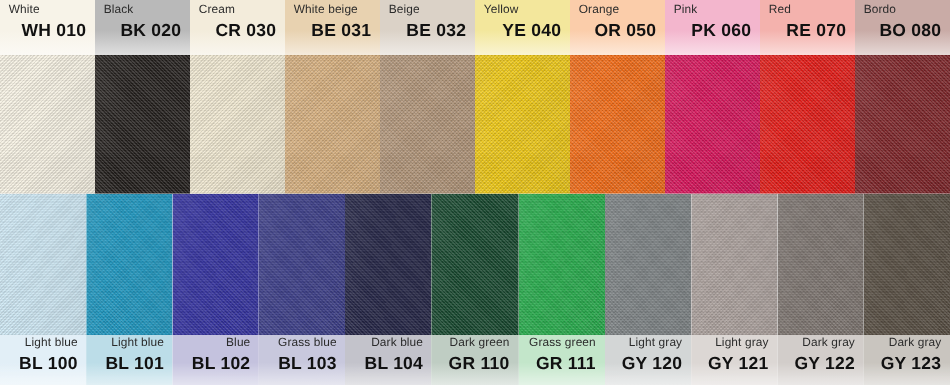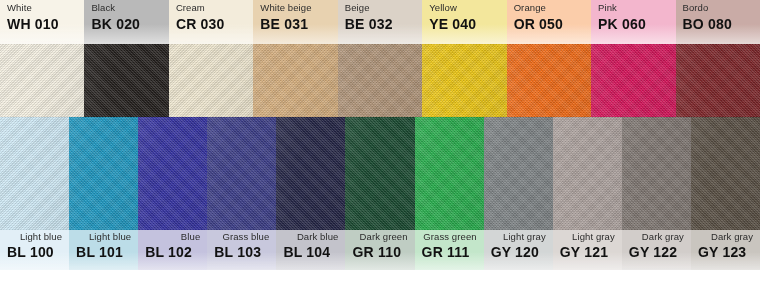--- a/index.html
+++ b/index.html
@@ -6,21 +6,21 @@
   body{
     width:760px;height:308px;overflow:hidden;
     font-family:"Liberation Sans",sans-serif;
     background:#ffffff;
   }
   #chart{
     width:760px;height:308px;
     display:flex;flex-direction:column;
   }
   .row{display:flex;width:760px;}
-  .row-top{height:117px;}
+  .row-top{height:155px;}
   .row-bottom{height:153px;}
   .cell{
     flex:1 1 0;
     min-width:0;
     display:flex;
     flex-direction:column;
     position:relative;
   }
   .cell.top{flex-direction:column;}
   .cell.bottom{flex-direction:column-reverse;}
@@ -54,20 +54,21 @@
   .label .name{
     font-size:9.5px;
     color:#2b2b2b;
     margin-bottom:4px;
     letter-spacing:0.1px;
   }
   .label .code{
     font-size:14px;
     font-weight:bold;
     color:#111111;
+    text-align:right;
     letter-spacing:0.2px;
   }
   .cell.bottom .label .name{margin-bottom:3px;text-align:right;}
 
   
   .swatch{
     flex:1 1 auto;
     position:relative;
     overflow:hidden;
   }
@@ -196,20 +197,32 @@
           <div class="code">PK 060</div>
         </div>
         <div class="swatch">
           <div class="base" style="background: rgb(213, 20, 90);"></div>
           <div class="weave"></div>
           <div class="sheen"></div>
         </div>
       </div>
       <div class="cell top">
         <div class="label">
+          <div class="tint" style="background: linear-gradient(rgb(244, 178, 173) 0%, rgb(244, 178, 173) 55%, rgba(255, 255, 255, 0.55) 100%), rgb(244, 178, 173);"></div>
+          <div class="name">Red</div>
+          <div class="code">RE 070</div>
+        </div>
+        <div class="swatch">
+          <div class="base" style="background: rgb(226, 26, 22);"></div>
+          <div class="weave"></div>
+          <div class="sheen"></div>
+        </div>
+      </div>
+      <div class="cell top">
+        <div class="label">
           <div class="tint" style="background: linear-gradient(rgb(201, 171, 166) 0%, rgb(201, 171, 166) 55%, rgba(255, 255, 255, 0.55) 100%), rgb(201, 171, 166);"></div>
           <div class="name">Bordo</div>
           <div class="code">BO 080</div>
         </div>
         <div class="swatch">
           <div class="base" style="background: rgb(124, 36, 40);"></div>
           <div class="weave"></div>
           <div class="sheen"></div>
         </div>
       </div>

